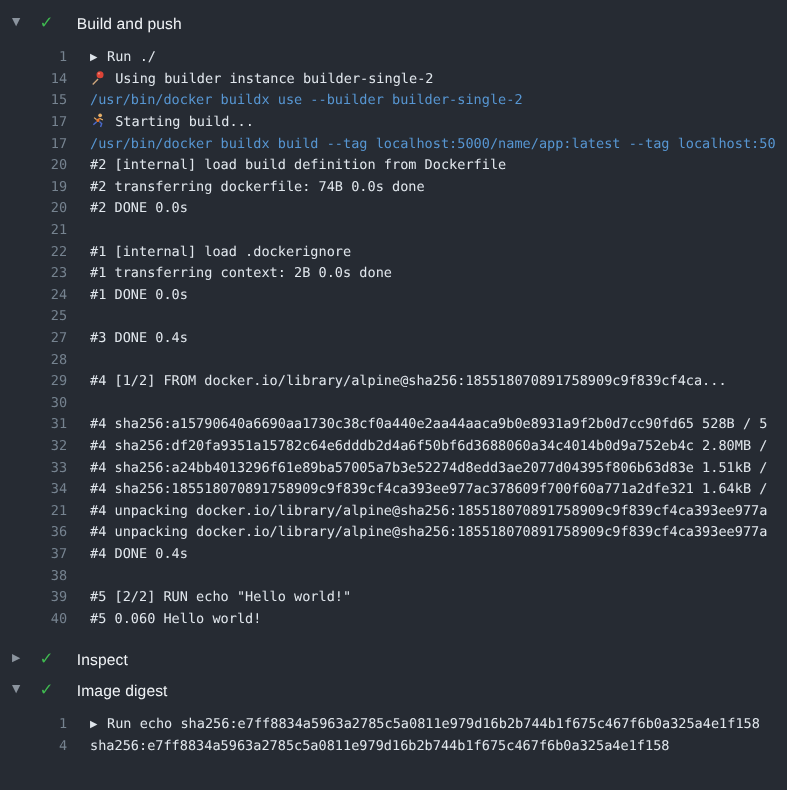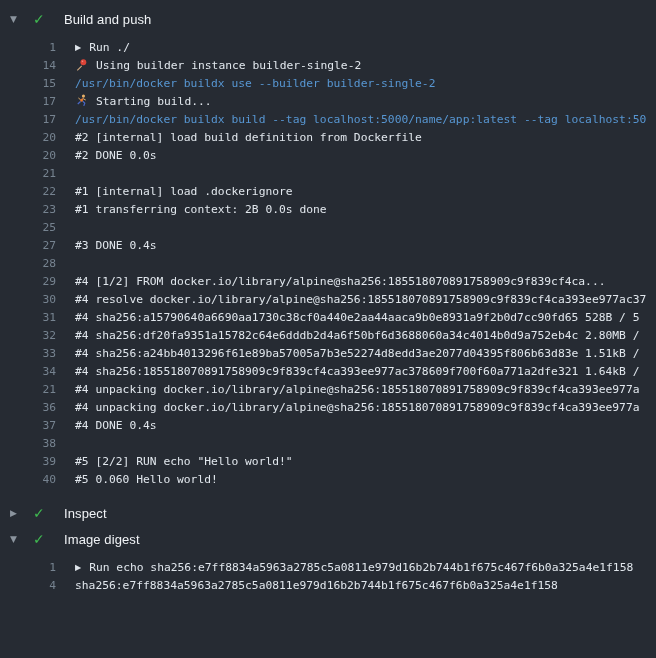--- a/index.html
+++ b/index.html
@@ -95,29 +95,31 @@
               </svg></span>Using builder instance builder-single-2</span></div>
         <div class="log-line"><span class="ln">15</span><span class="lt kind-command">/usr/bin/docker buildx use --builder builder-single-2</span></div>
         <div class="log-line"><span class="ln">17</span><span class="lt kind-normal"><span class="line-icon"><svg viewBox="0 0 16 16">
                 <circle cx="10.4" cy="2.6" r="1.9" fill="#e8b169"></circle>
                 <path d="M10 5 L6.3 6.8 L6.8 9.4 L9.6 9.2 Z" fill="#e8762c"></path>
                 <path d="M9.6 9 L12 11.2 L10.8 14.6 M6.8 9.3 L3.4 12.2" stroke="#4a69c9" stroke-width="1.5" fill="none"></path>
                 <path d="M9.8 5.6 L13.2 7.4 M6.6 6.9 L4.2 4.9" stroke="#e8b169" stroke-width="1.2" fill="none"></path>
               </svg></span>Starting build...</span></div>
         <div class="log-line"><span class="ln">17</span><span class="lt kind-command">/usr/bin/docker buildx build --tag localhost:5000/name/app:latest --tag localhost:50</span></div>
         <div class="log-line"><span class="ln">20</span><span class="lt kind-normal">#2 [internal] load build definition from Dockerfile</span></div>
+        <div class="log-line"><span class="ln">19</span><span class="lt kind-normal">#2 transferring dockerfile: 74B 0.0s done</span></div>
         <div class="log-line"><span class="ln">20</span><span class="lt kind-normal">#2 DONE 0.0s</span></div>
         <div class="log-line"><span class="ln">21</span><span class="lt kind-normal"></span></div>
         <div class="log-line"><span class="ln">22</span><span class="lt kind-normal">#1 [internal] load .dockerignore</span></div>
         <div class="log-line"><span class="ln">23</span><span class="lt kind-normal">#1 transferring context: 2B 0.0s done</span></div>
+        <div class="log-line"><span class="ln">24</span><span class="lt kind-normal">#1 DONE 0.0s</span></div>
         <div class="log-line"><span class="ln">25</span><span class="lt kind-normal"></span></div>
         <div class="log-line"><span class="ln">27</span><span class="lt kind-normal">#3 DONE 0.4s</span></div>
         <div class="log-line"><span class="ln">28</span><span class="lt kind-normal"></span></div>
         <div class="log-line"><span class="ln">29</span><span class="lt kind-normal">#4 [1/2] FROM docker.io/library/alpine@sha256:185518070891758909c9f839cf4ca...</span></div>
-        <div class="log-line"><span class="ln">30</span><span class="lt kind-normal">#4 resolve docker.io/library/alpine@sha256:185518070891758909c9f839cf4ca393ee977ac37</span></div>
+        <div class="log-line"><span class="ln">30</span></div>
         <div class="log-line"><span class="ln">31</span><span class="lt kind-normal">#4 sha256:a15790640a6690aa1730c38cf0a440e2aa44aaca9b0e8931a9f2b0d7cc90fd65 528B / 5</span></div>
         <div class="log-line"><span class="ln">32</span><span class="lt kind-normal">#4 sha256:df20fa9351a15782c64e6dddb2d4a6f50bf6d3688060a34c4014b0d9a752eb4c 2.80MB /</span></div>
         <div class="log-line"><span class="ln">33</span><span class="lt kind-normal">#4 sha256:a24bb4013296f61e89ba57005a7b3e52274d8edd3ae2077d04395f806b63d83e 1.51kB /</span></div>
         <div class="log-line"><span class="ln">34</span><span class="lt kind-normal">#4 sha256:185518070891758909c9f839cf4ca393ee977ac378609f700f60a771a2dfe321 1.64kB /</span></div>
         <div class="log-line"><span class="ln">21</span><span class="lt kind-normal">#4 unpacking docker.io/library/alpine@sha256:185518070891758909c9f839cf4ca393ee977a</span></div>
         <div class="log-line"><span class="ln">36</span><span class="lt kind-normal">#4 unpacking docker.io/library/alpine@sha256:185518070891758909c9f839cf4ca393ee977a</span></div>
         <div class="log-line"><span class="ln">37</span><span class="lt kind-normal">#4 DONE 0.4s</span></div>
         <div class="log-line"><span class="ln">38</span><span class="lt kind-normal"></span></div>
         <div class="log-line"><span class="ln">39</span><span class="lt kind-normal">#5 [2/2] RUN echo "Hello world!"</span></div>
         <div class="log-line"><span class="ln">40</span><span class="lt kind-normal">#5 0.060 Hello world!</span></div>

